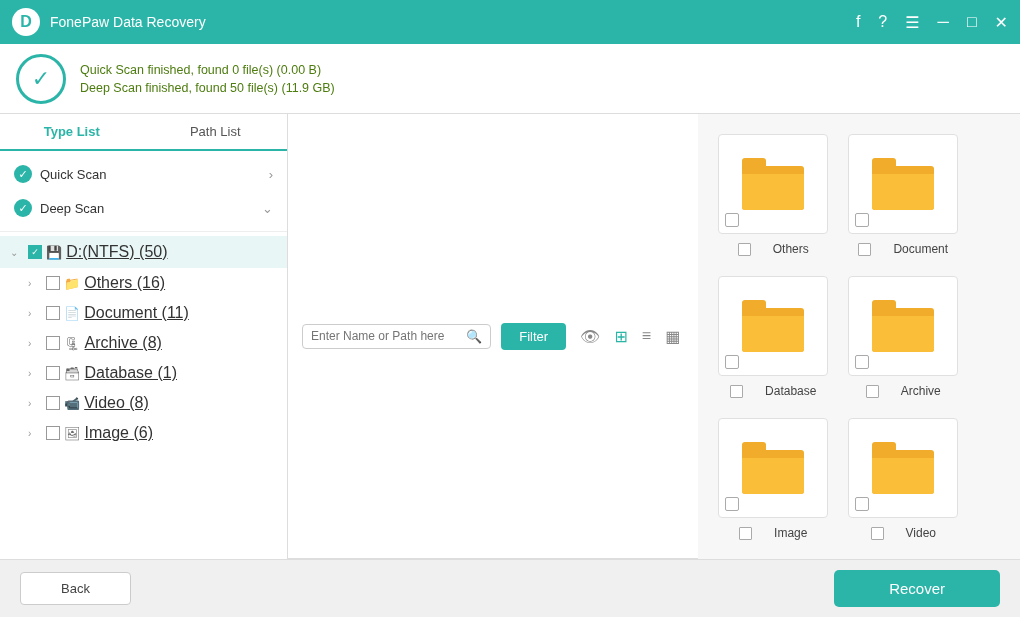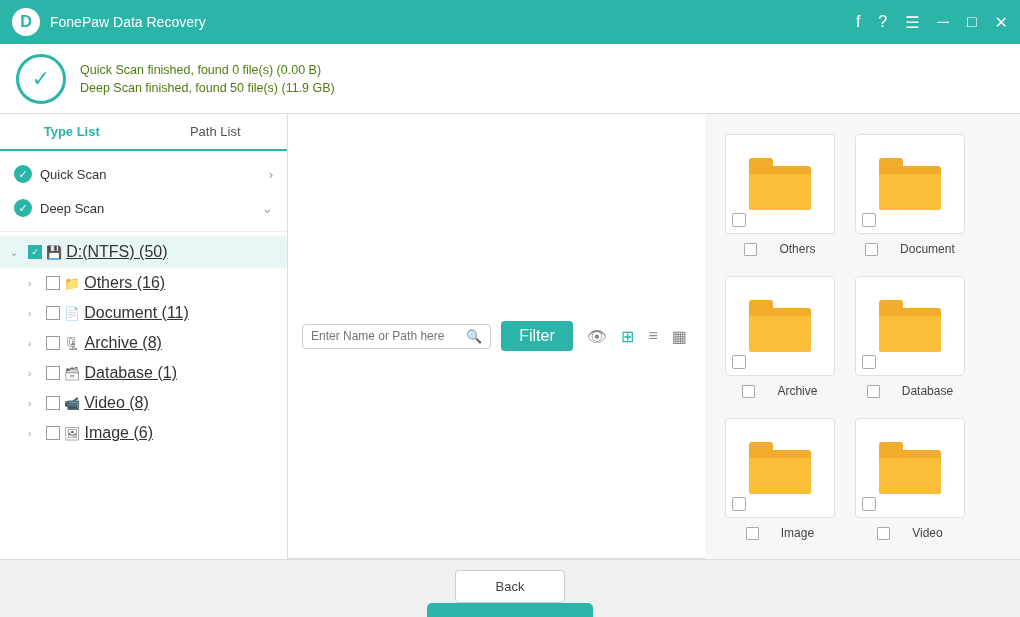--- a/index.html
+++ b/index.html
@@ -157,21 +157,21 @@
       font-size: 12px; color: #999;
       flex: 1; background: transparent;
     }
     .search-icon { color: #aaa; font-size: 13px; }
     .filter-btn {
       background: #2bb5a8;
       color: white;
       border: none;
       padding: 6px 18px;
       border-radius: 4px;
-      font-size: 16px;
+      font-size: 13px;
       cursor: pointer;
     }
     .view-controls { margin-left: auto; display: flex; gap: 6px; align-items: center; }
     .view-btn { color: #888; font-size: 16px; cursor: pointer; padding: 2px 4px; }
     .view-btn.active { color: #2bb5a8; }
 
     
     .file-grid {
       display: flex;
       flex-wrap: wrap;
@@ -244,21 +244,20 @@
     
     .bottom-bar {
       background: #f0f0f0;
       border-top: 1px solid #ddd;
       padding: 10px 20px;
       display: flex;
       justify-content: space-between;
       align-items: center;
       flex-shrink: 0;
       height: 58px;
-      flex-direction: column;
     }
     .back-btn {
       background: white;
       border: 1px solid #ccc;
       padding: 8px 40px;
       border-radius: 4px;
       font-size: 13px;
       cursor: pointer;
       color: #444;
     }
@@ -420,36 +419,36 @@
         <div class="file-item-card">
           <div class="folder-icon">
             <div class="folder-tab"></div>
             <div class="folder-body"></div>
             <div class="folder-front"></div>
           </div>
           <div class="file-item-checkbox"></div>
         </div>
         <div class="file-label">
           <div class="file-label-check"></div>
+          <span>Database</span>
+        </div>
+      </div>
+
+      <div class="file-item">
+        <div class="file-item-card">
+          <div class="folder-icon">
+            <div class="folder-tab"></div>
+            <div class="folder-body"></div>
+            <div class="folder-front"></div>
+          </div>
+          <div class="file-item-checkbox"></div>
+        </div>
+        <div class="file-label">
+          <div class="file-label-check"></div>
           <span>Archive</span>
-        </div>
-      </div>
-
-      <div class="file-item">
-        <div class="file-item-card">
-          <div class="folder-icon">
-            <div class="folder-tab"></div>
-            <div class="folder-body"></div>
-            <div class="folder-front"></div>
-          </div>
-          <div class="file-item-checkbox"></div>
-        </div>
-        <div class="file-label">
-          <div class="file-label-check"></div>
-          <span>Database</span>
         </div>
       </div>
 
       <div class="file-item">
         <div class="file-item-card">
           <div class="folder-icon">
             <div class="folder-tab"></div>
             <div class="folder-body"></div>
             <div class="folder-front"></div>
           </div>

